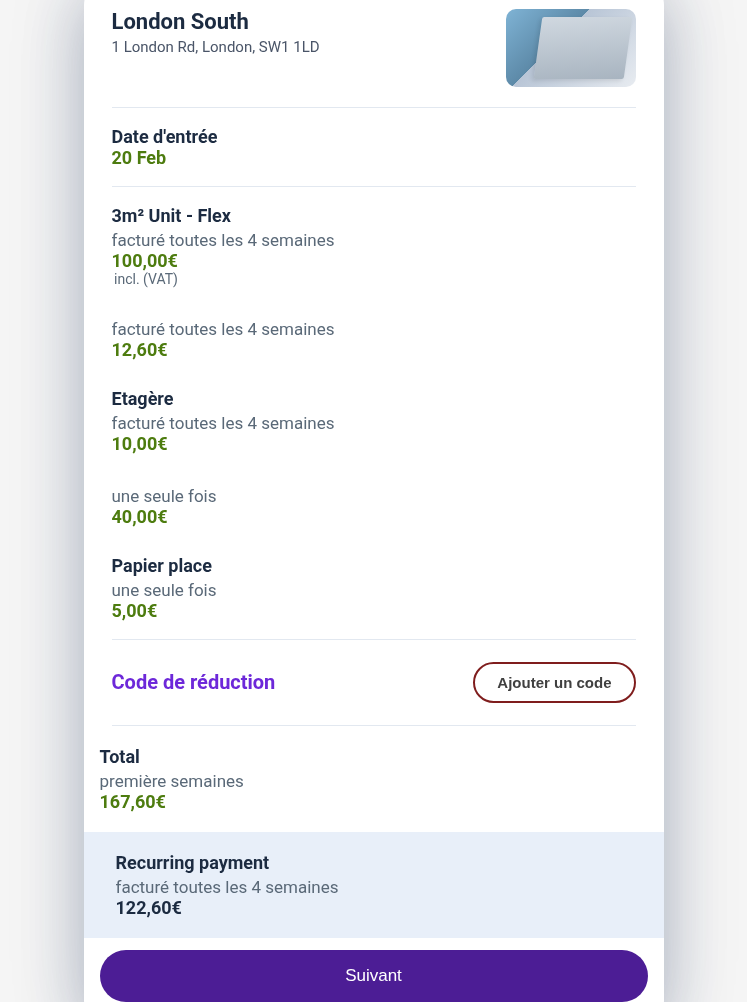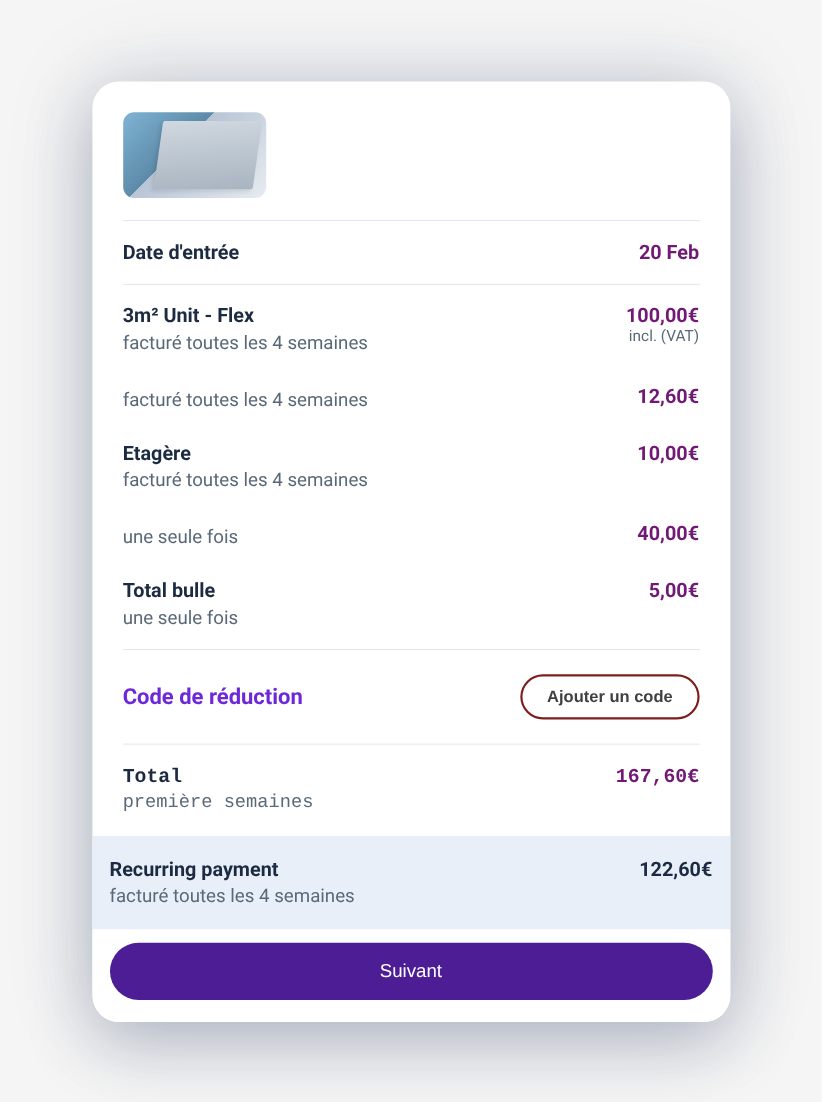--- a/index.html
+++ b/index.html
@@ -68,20 +68,21 @@
     .divider {
       height: 1px;
       background: #e2e8f0;
       margin: 0 28px;
     }
     .row {
       padding: 18px 28px;
       display: flex;
       justify-content: space-between;
       align-items: flex-start;
+      flex-direction: column;
     }
     .row-left {
       flex: 1;
     }
     .row-title {
       font-size: 18px;
       font-weight: 700;
       color: #1c2b41;
       display: flex;
       align-items: center;
@@ -91,21 +92,21 @@
       font-size: 17px;
       color: #5a6978;
       margin-top: 4px;
     }
     .row-right {
       text-align: right;
     }
     .row-value {
       font-size: 18px;
       font-weight: 700;
-      color: #701a75;
+      color: #4d7c0f;
       white-space: nowrap;
     }
     .row-value-sub {
       font-size: 14px;
       color: #5a6978;
       margin-top: 0;
     }
     .items-block {
       padding: 4px 0;
     }
@@ -141,26 +142,25 @@
       background: transparent;
       border: 2px solid #7f1d1d;
       color: #404040;
       font-size: 15px;
       font-weight: 700;
       padding: 10px 22px;
       border-radius: 999px;
       cursor: pointer;
     }
     .total-row {
-      padding: 20px 28px;
-      font-family: Liberation Mono, monospace;
+      padding: 20px 16px;
     }
     .recurring-row {
       background: #e8eff9;
-      padding: 20px 16px;
+      padding: 20px 32px;
     }
     .recurring-row .row-title,
     .recurring-row .row-value {
       color: #1c2b41;
     }
     .cta-wrap {
       padding: 12px 16px 20px 16px;
       background: #ffffff;
     }
     .cta-btn {
@@ -174,20 +174,24 @@
       border-radius: 999px;
       cursor: pointer;
     }
   </style>
 </head>
 <body>
 
 <div class="card">
 
   <div class="header">
+    <div class="header-text">
+      <div class="location-name">London South</div>
+      <div class="location-address">1 London Rd, London, SW1 1LD</div>
+    </div>
     <div class="thumb"></div>
   </div>
 
   <div class="divider"></div>
 
   <div class="row">
     <div class="row-left">
       <div class="row-title">Date d'entrée</div>
     </div>
     <div class="row-right">
@@ -233,21 +237,21 @@
         <div class="row-left">
           <div class="row-sub">une seule fois</div>
         </div>
         <div class="row-right">
           <div class="row-value">40,00€</div>
         </div>
       </div>
       <div class="row">
         <div class="row-left">
           <div class="row-title">
-            <span>Total bulle</span>
+            <span>Papier place</span>
           </div>
           <div class="row-sub">une seule fois</div>
         </div>
         <div class="row-right">
           <div class="row-value">5,00€</div>
         </div>
       </div>
     </div>
 
   <div class="divider"></div>

